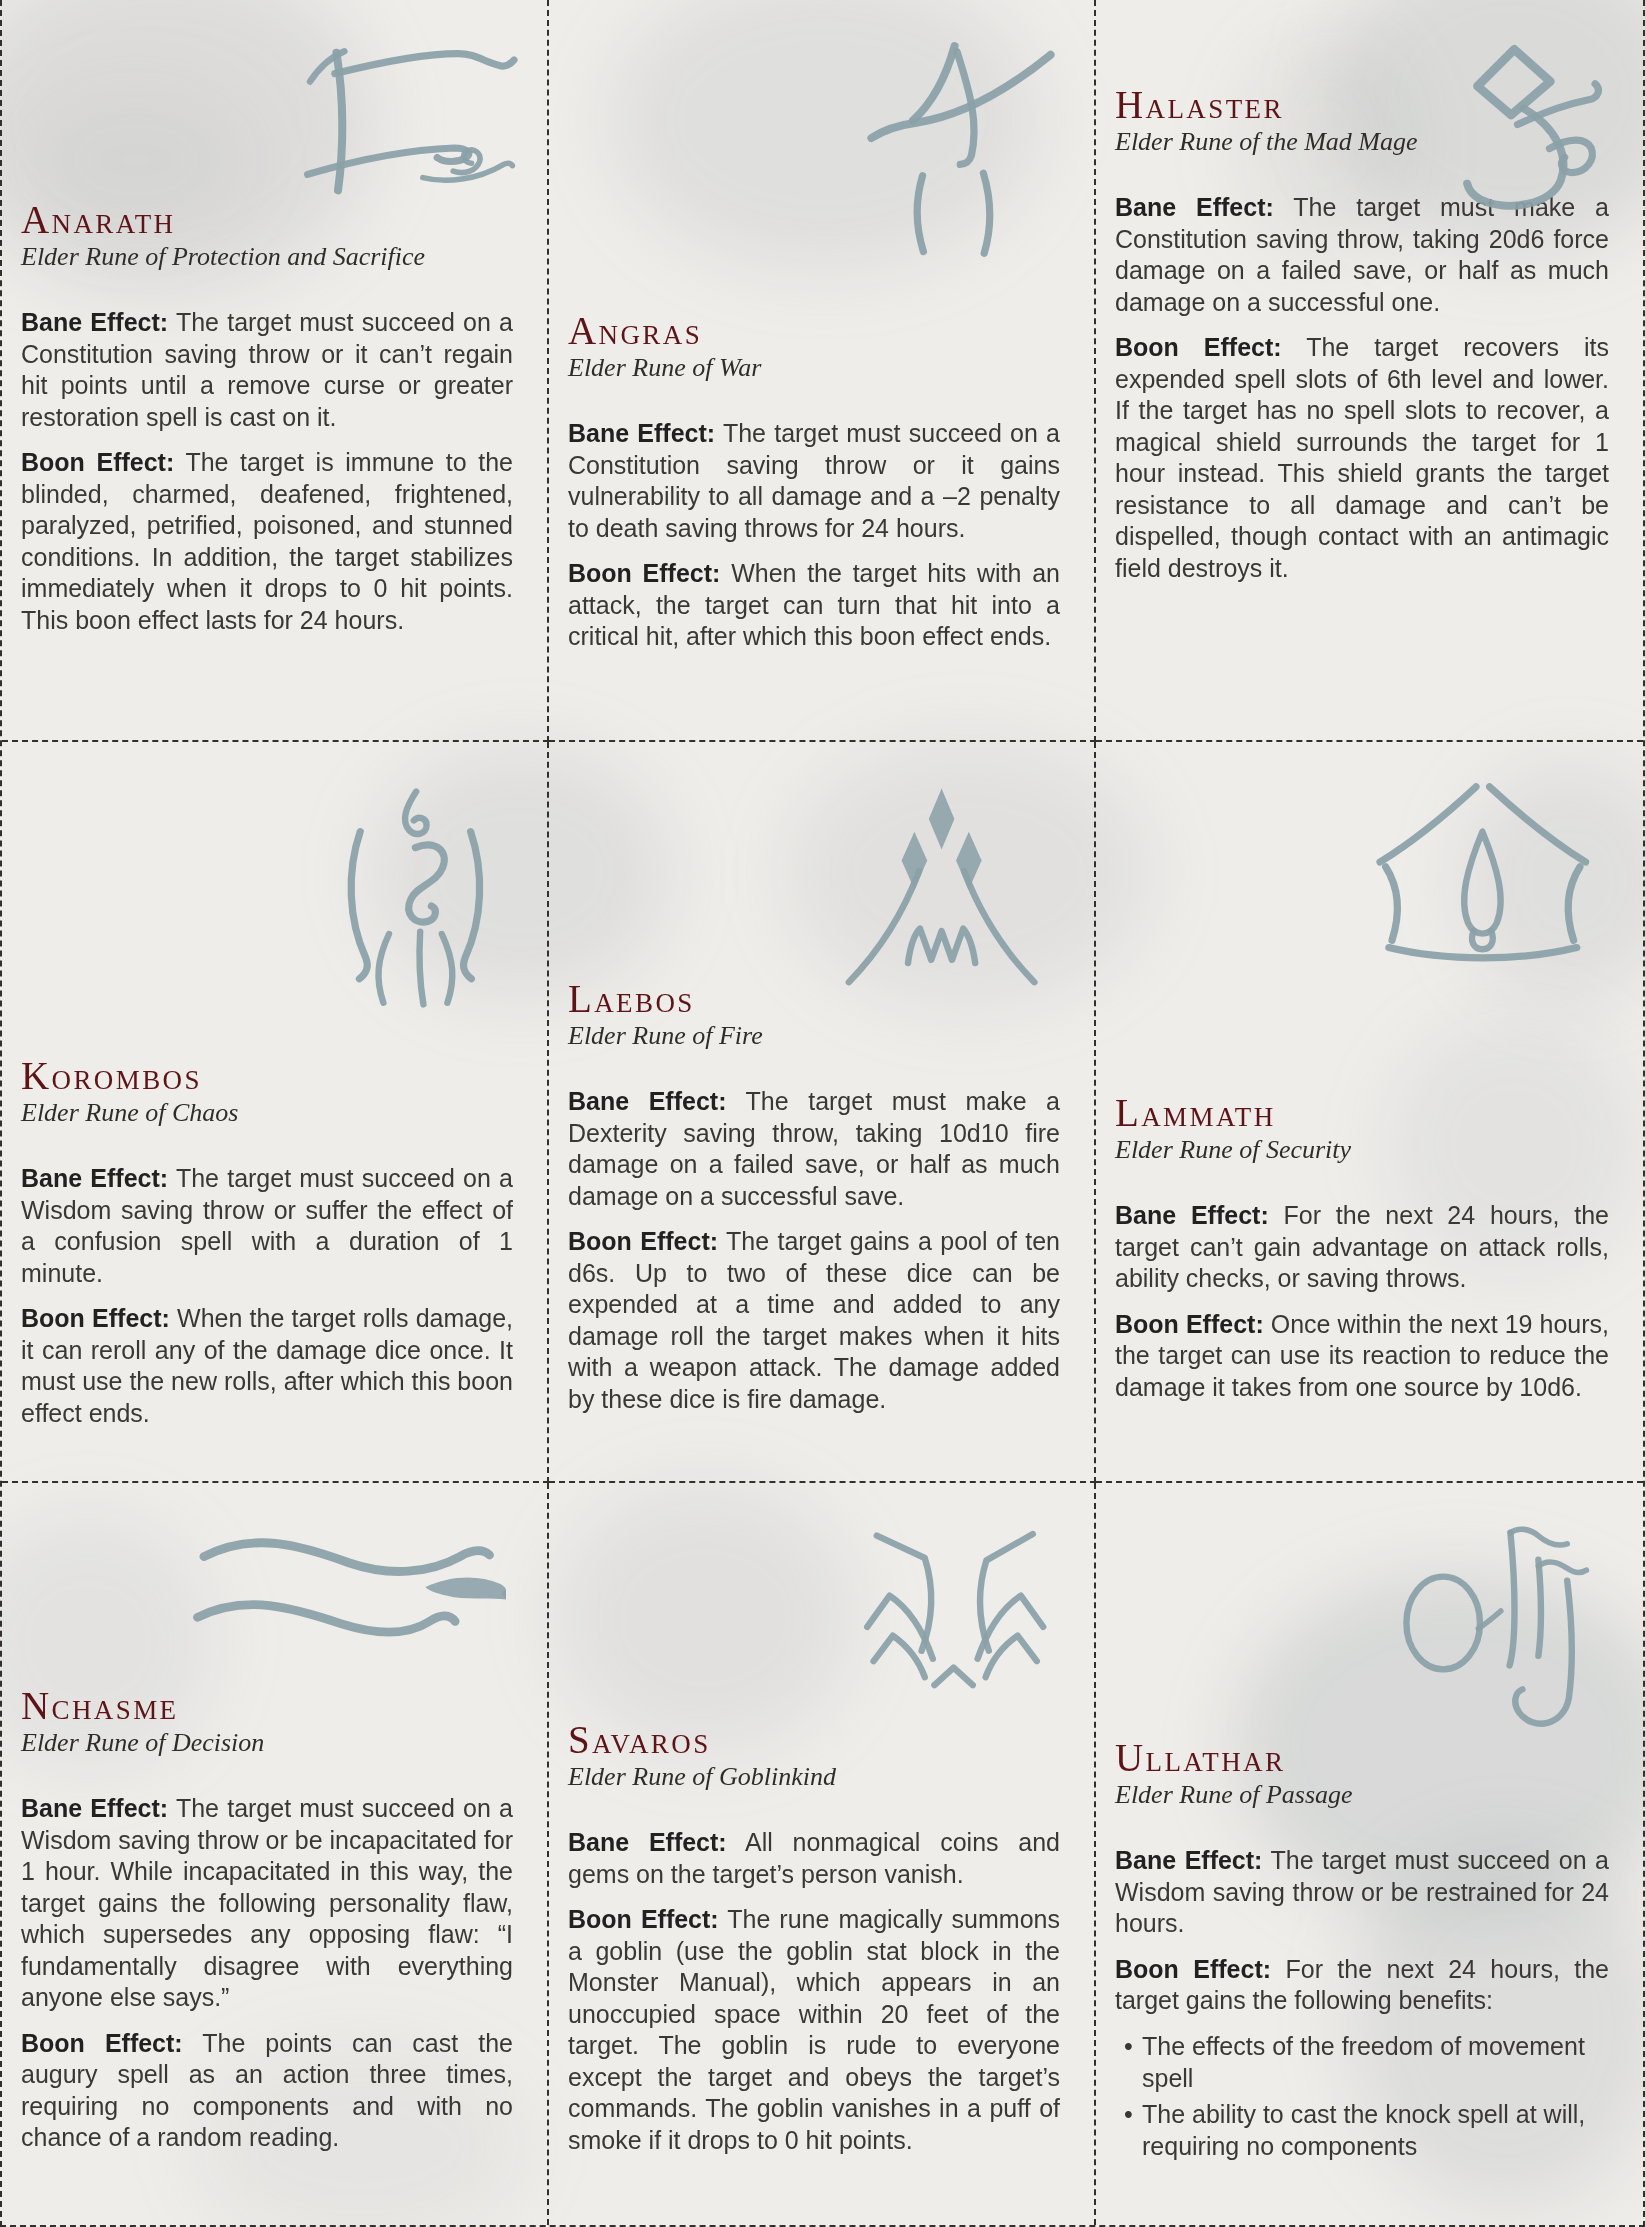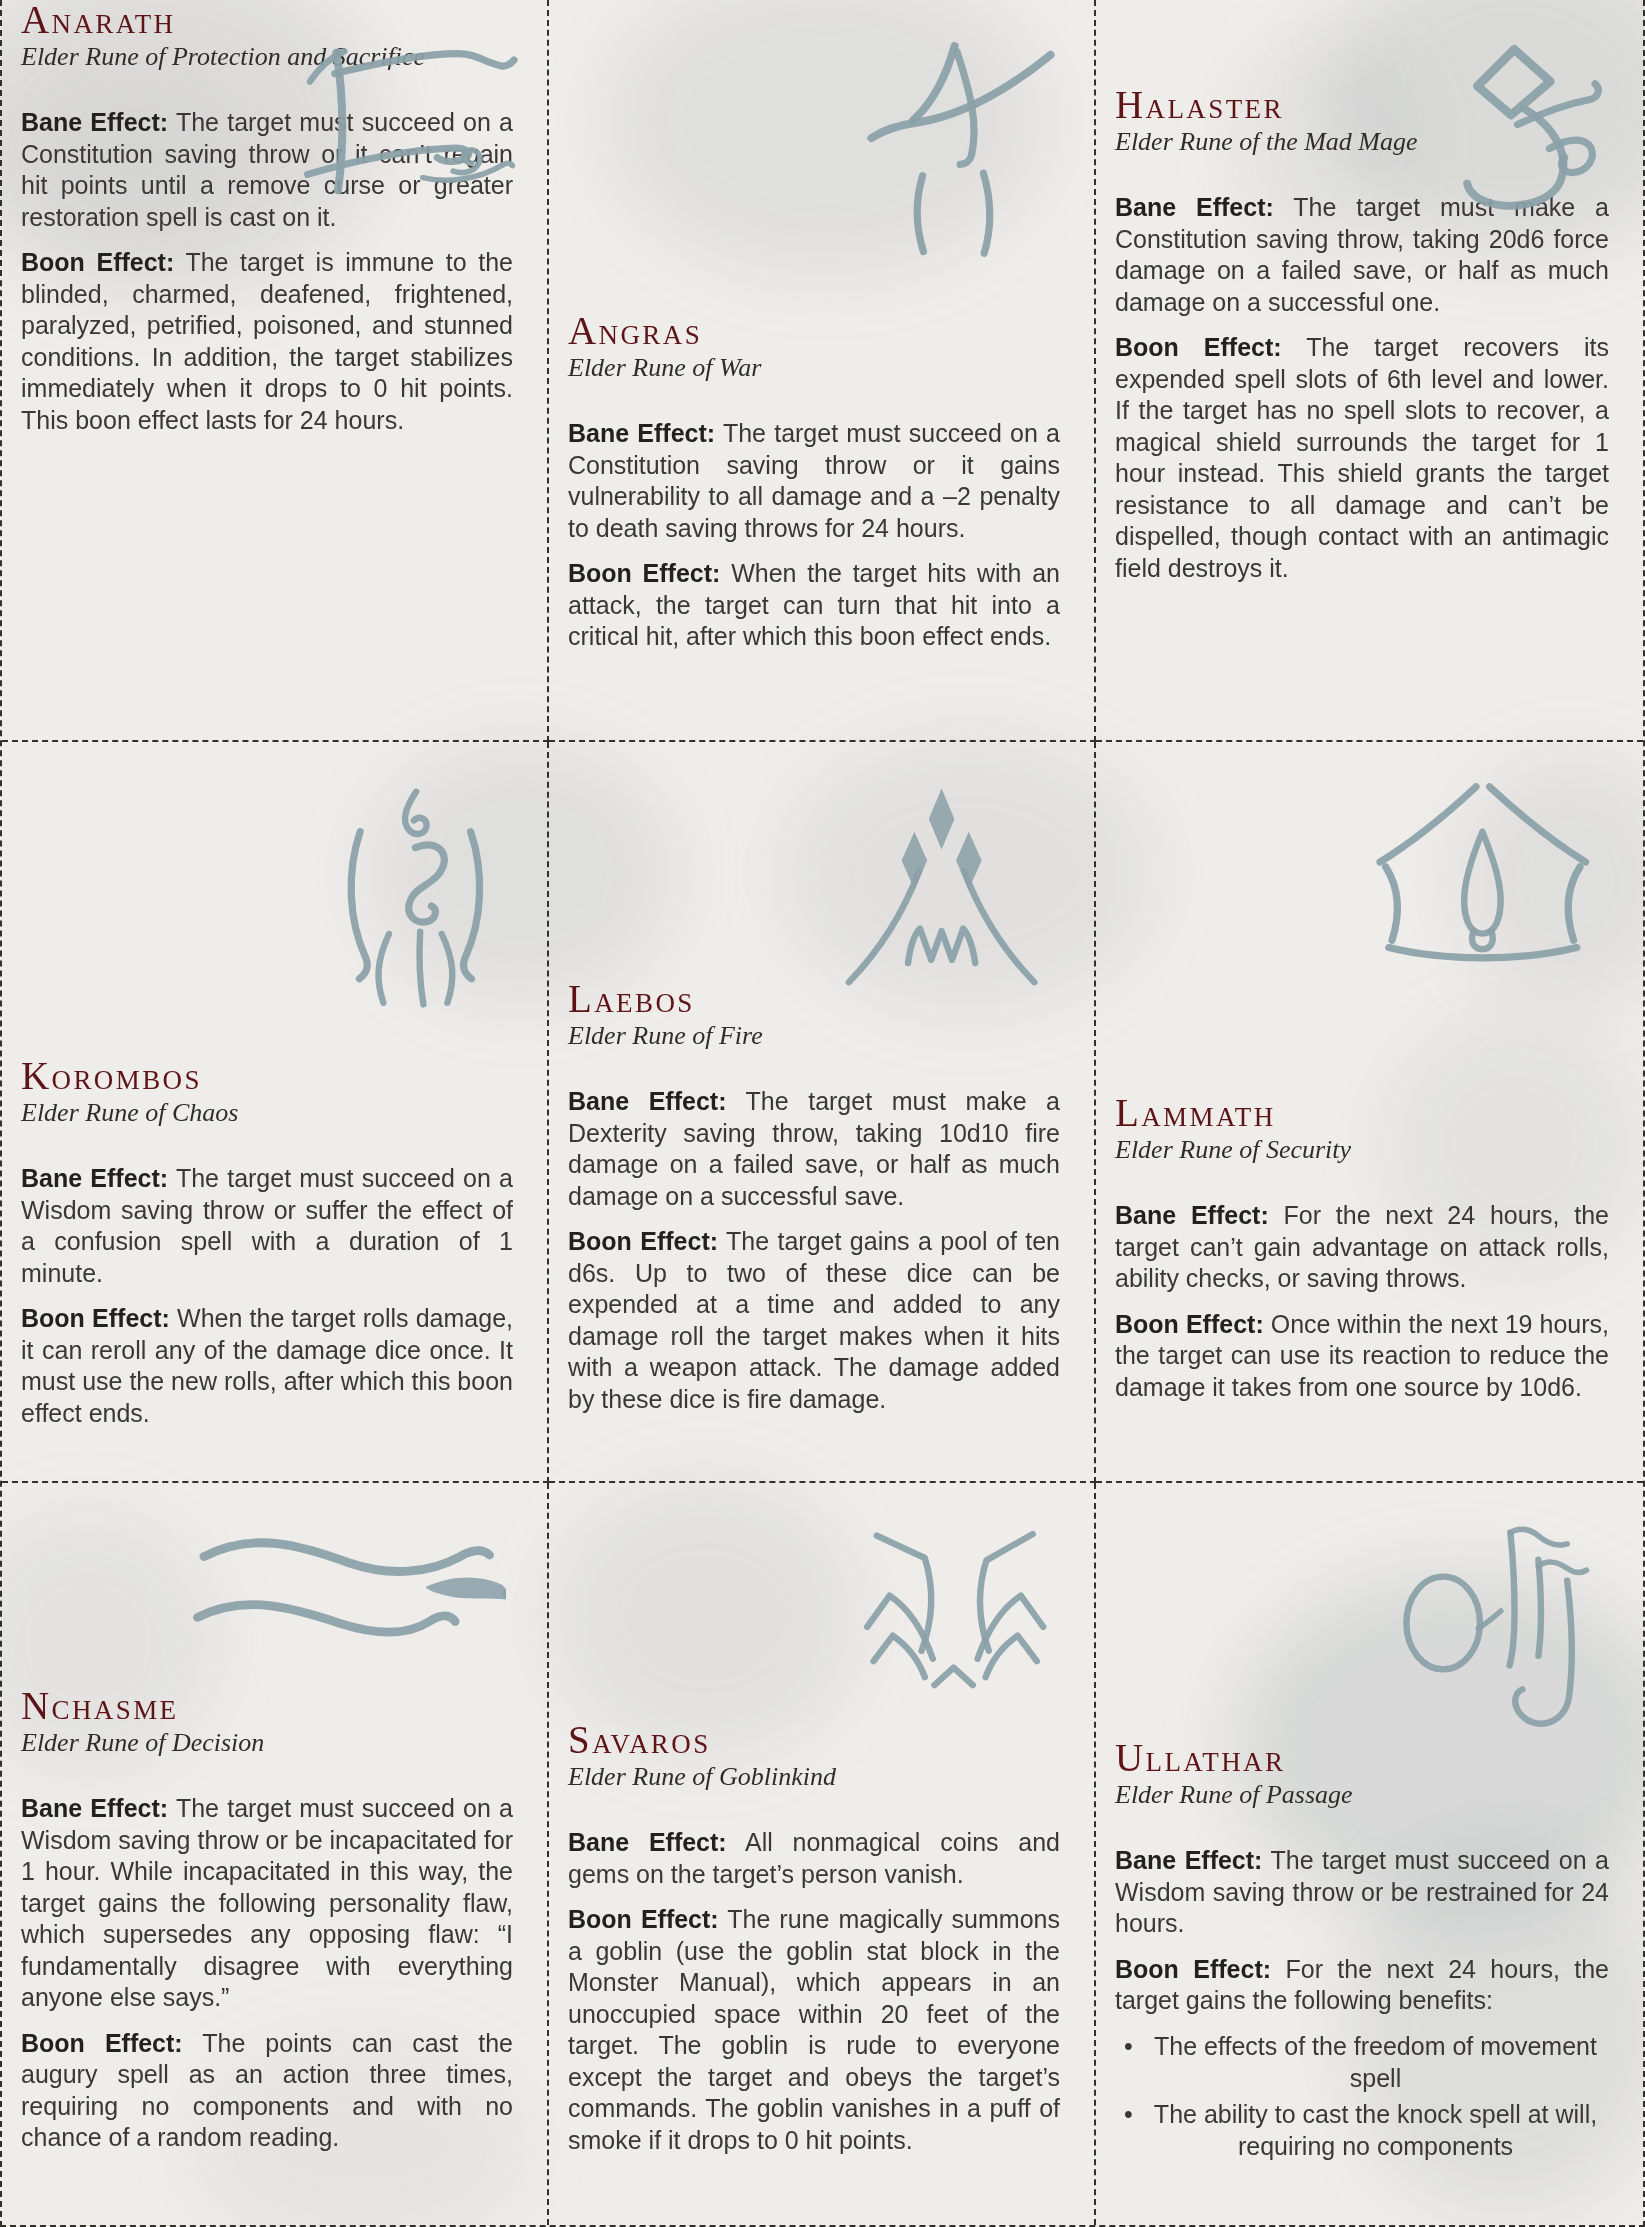--- a/index.html
+++ b/index.html
@@ -47,21 +47,21 @@
     font-variant:small-caps;font-size:39px;letter-spacing:2.4px;margin:0 0 3.2px 0;line-height:1;}
   .sub{font-family:"Liberation Serif",serif;font-style:italic;font-size:26px;
     color:#2f2d2a;margin:0 0 35px 0;line-height:1.15;}
   .body{font-size:25px;line-height:1.26;color:var(--body);text-align:justify;}
   .para{margin:0 0 14.4px 0;}
   .para:last-child{margin-bottom:0;}
   .seg-b{font-weight:bold;color:var(--bold);}
   .seg-i{}
   .bullet{display:flex;margin:0 0 4.8px 0;}
   .bullet .dot{width:27px;flex:0 0 27px;text-align:center;color:var(--body);}
-  .bullet .btxt{flex:1;text-align:center;}
+  .bullet .btxt{flex:1;text-align:left;}
   .rune{position:absolute;pointer-events:none;}
   .rune svg{display:block;}
   .rune path,.rune ellipse{stroke:var(--rune);stroke-opacity:.93;fill:none;
     stroke-linecap:round;stroke-linejoin:round;}
   .rune .fil{fill:var(--rune);fill-opacity:.88;stroke:none;}
   
   .r1{left:264px;top:16px;}  .r2{left:276px;top:9.6px;}  .r3{left:332px;top:19px;}
   .r4{left:299px;top:24px;}  .r5{left:271px;top:21px;}  .r6{left:256px;top:16px;}
   .r7{left:67px;top:16px;}   .r8{left:247px;top:3.2px;}   .r9{left:272px;top:8px;}
 </style>
@@ -80,21 +80,21 @@
   <div class="blob b9"></div>
   <div class="blob b10"></div>
   <div class="blob b11"></div>
   <div class="blob b12"></div>
   <div class="blob b13"></div>
   <div class="blob b14"></div>
 
   <div id="grid">
 
     <div class="cell col1 row1">
-      <div class="card" style="">
+      <div class="card" style="padding-top:200px">
         <div class="rune r1">
           <svg width="252" height="188" viewBox="0 0 315 235">
             <path d="M55,82 C68,62 84,50 98,44" stroke-width="8"></path>
             <path d="M88,46 C98,105 97,168 90,218" stroke-width="10"></path>
             <path d="M86,72 C150,56 205,47 240,47 C262,47 272,57 292,62 C299,64 306,60 310,55" stroke-width="9"></path>
             <path d="M52,198 C120,178 180,167 235,165 C252,165 258,172 250,177 C240,183 224,184 214,177" stroke-width="9"></path>
             <path d="M196,202 C225,209 264,205 296,186 C302,183 306,184 308,187" stroke-width="7"></path>
             <path d="M234,194 C249,199 263,193 267,182 C270,172 260,164 251,169 C244,173 247,183 257,184" stroke-width="7"></path>
           </svg>
         </div>

